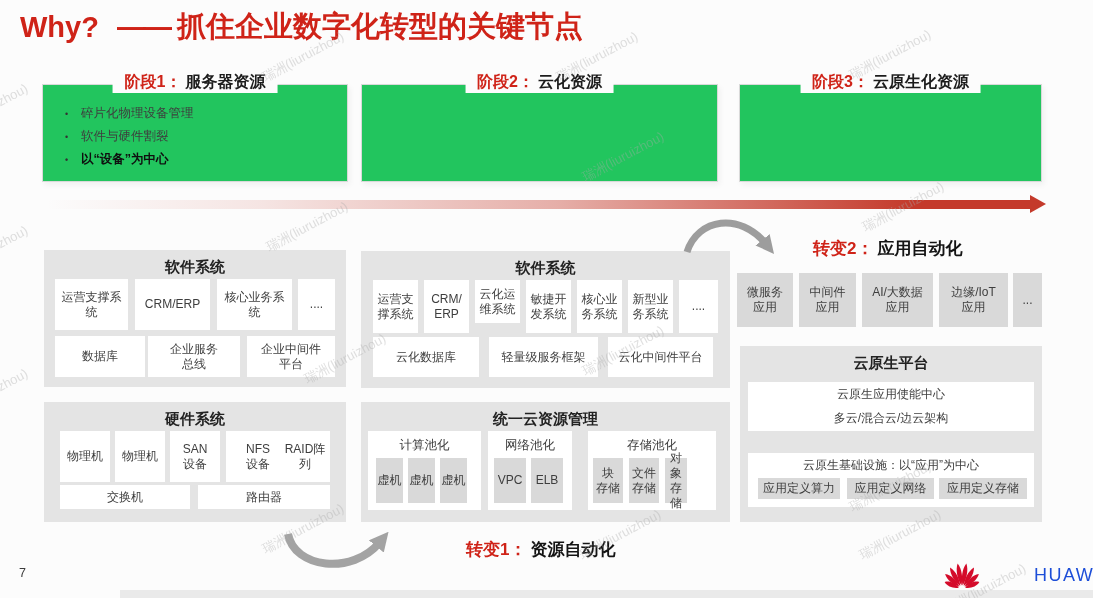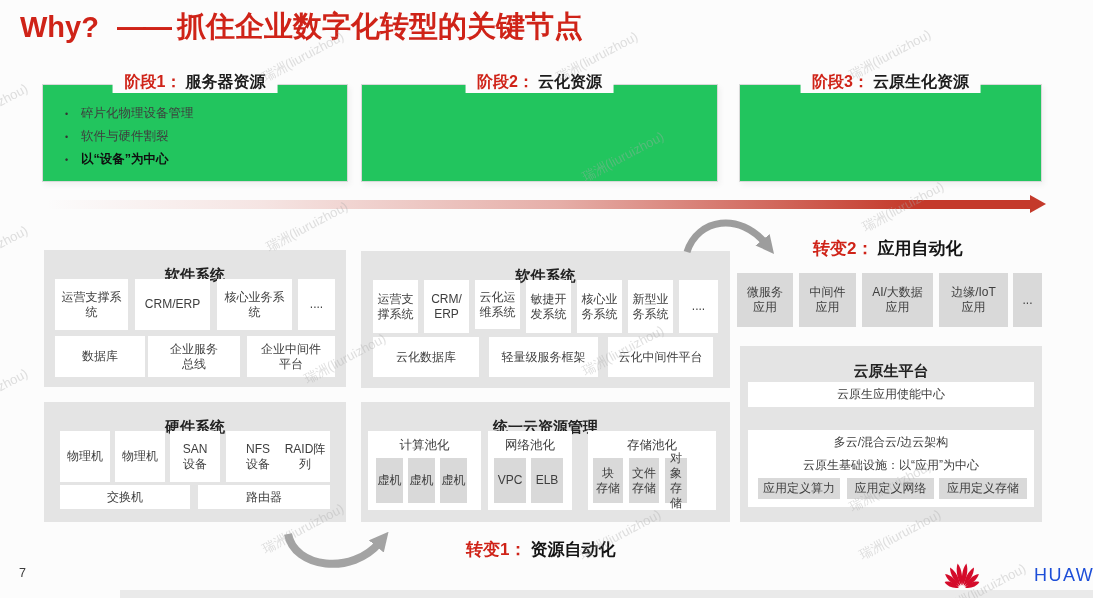--- a/index.html
+++ b/index.html
@@ -9,21 +9,21 @@
 #title{position:absolute;left:20px;top:7px;display:flex;align-items:center;color:var(--red);font-weight:bold;font-size:29px;white-space:nowrap}
 #title .dash{margin:0 8px 0 18px;letter-spacing:-3px}
 .stage{position:absolute;background:#22c55e;border:1px solid #d9d9d9;box-shadow:2px 3px 6px rgba(0,0,0,.05)}
 .stage-label{position:absolute;top:-13px;left:50%;transform:translateX(-50%);background:#fcfcfc;padding:0 12px;font-size:16px;font-weight:bold;color:#1c1c1c;white-space:nowrap}
 .stage-label .gap,.tlabel .gap{margin-left:4px}
 .bullets{list-style:none;padding:17px 0 0 38px}
 .bullets li{position:relative;font-size:12.5px;line-height:23px;color:#3e3e3e}
 .bullets li::before{content:"•";position:absolute;left:-16px;top:1px;font-size:9px;color:#333}
 .bullets li.em{font-weight:bold;color:#0f0f0f}
 .panel{position:absolute;background:var(--panel)}
-.ptitle{text-align:center;font-weight:bold;font-size:15px;color:#222;padding-top:16px}
+.ptitle{text-align:center;font-weight:bold;font-size:15px;color:#222;padding-top:8px}
 .box{position:absolute;display:flex;align-items:center;justify-content:center;text-align:center;font-size:12px;color:#3e3e3e;line-height:1.25;white-space:pre-line}
 .wbox{background:#fff}
 .gbox{background:var(--gbox)}
 .sub{position:absolute;background:#fff}
 .stitle{text-align:center;font-size:12.5px;color:#3e3e3e;padding-top:6px}
 .tlabel{position:absolute;font-size:17px;font-weight:bold;color:#141414;white-space:nowrap}
 .wm{position:absolute;color:rgba(170,170,170,.38);font-size:13px;transform:rotate(-28deg);white-space:nowrap;z-index:5}
 #arrowbar{position:absolute;left:45px;top:200px;width:986px;height:9px;background:linear-gradient(90deg,rgba(196,58,43,0),rgba(196,58,43,.12) 22%,rgba(196,58,43,.4) 52%,#c43a2b 88%)}
 #arrowhead{position:absolute;left:1030px;top:195px;width:0;height:0;border-top:9px solid transparent;border-bottom:9px solid transparent;border-left:16px solid #c43a2b}
 #pagenum{position:absolute;left:19px;top:566px;font-size:12.5px;color:#3c3c3c}
@@ -85,21 +85,21 @@
   <div class="box wbox" style="left:16px;top:83px;width:130px;height:24px">交换机</div>
   <div class="box wbox" style="left:154px;top:83px;width:132px;height:24px">路由器</div>
 </div>
 
 <div class="panel" style="left:361px;top:251px;width:369px;height:137px">
   <div class="ptitle">软件系统</div>
   <div class="box wbox" style="left:12px;top:29px;width:45px;height:53px">运营支
 撑系统</div>
   <div class="box wbox" style="left:63px;top:29px;width:45px;height:53px">CRM/
 ERP</div>
-  <div class="box wbox" style="left:114px;top:29px;width:45px;height:49px">云化运
+  <div class="box wbox" style="left:114px;top:29px;width:45px;height:43px">云化运
 维系统</div>
   <div class="box wbox" style="left:165px;top:29px;width:45px;height:53px">敏捷开
 发系统</div>
   <div class="box wbox" style="left:216px;top:29px;width:45px;height:53px">核心业
 务系统</div>
   <div class="box wbox" style="left:267px;top:29px;width:45px;height:53px">新型业
 务系统</div>
   <div class="box wbox" style="left:318px;top:29px;width:39px;height:53px">....</div>
   <div class="box wbox" style="left:12px;top:86px;width:106px;height:40px">云化数据库</div>
   <div class="box wbox" style="left:128px;top:86px;width:109px;height:40px">轻量级服务框架</div>
@@ -138,21 +138,21 @@
 应用</div>
 <div class="box gbox" style="left:862px;top:273px;width:71px;height:54px">AI/大数据
 应用</div>
 <div class="box gbox" style="left:939px;top:273px;width:69px;height:54px">边缘/IoT
 应用</div>
 <div class="box gbox" style="left:1013px;top:273px;width:29px;height:54px">...</div>
 
 <div class="panel" style="left:740px;top:346px;width:302px;height:176px">
   <div class="ptitle red">云原生平台</div>
   <div class="box wbox" style="left:8px;top:36px;width:286px;height:25px">云原生应用使能中心</div>
-  <div class="box wbox" style="left:8px;top:84px;width:286px;height:25px">多云/混合云/边云架构</div>
+  <div class="box wbox" style="left:8px;top:60px;width:286px;height:25px">多云/混合云/边云架构</div>
   <div class="box wbox" style="left:8px;top:107px;width:286px;height:54px;align-items:flex-start;padding-top:5px">云原生基础设施：以“应用”为中心</div>
   <div class="box gbox" style="left:18px;top:132px;width:82px;height:21px">应用定义算力</div>
   <div class="box gbox" style="left:107px;top:132px;width:87px;height:21px">应用定义网络</div>
   <div class="box gbox" style="left:199px;top:132px;width:88px;height:21px">应用定义存储</div>
 </div>
 
 <svg style="position:absolute;left:676px;top:210px" width="106" height="62" viewBox="0 0 106 62">
   <defs>
     <marker id="ah1" viewBox="0 0 10 10" refX="3" refY="5" markerWidth="2.6" markerHeight="2.6" orient="auto">
         <path d="M0 0 L10 5 L0 10 Z" fill="#9d9d9d"></path>

